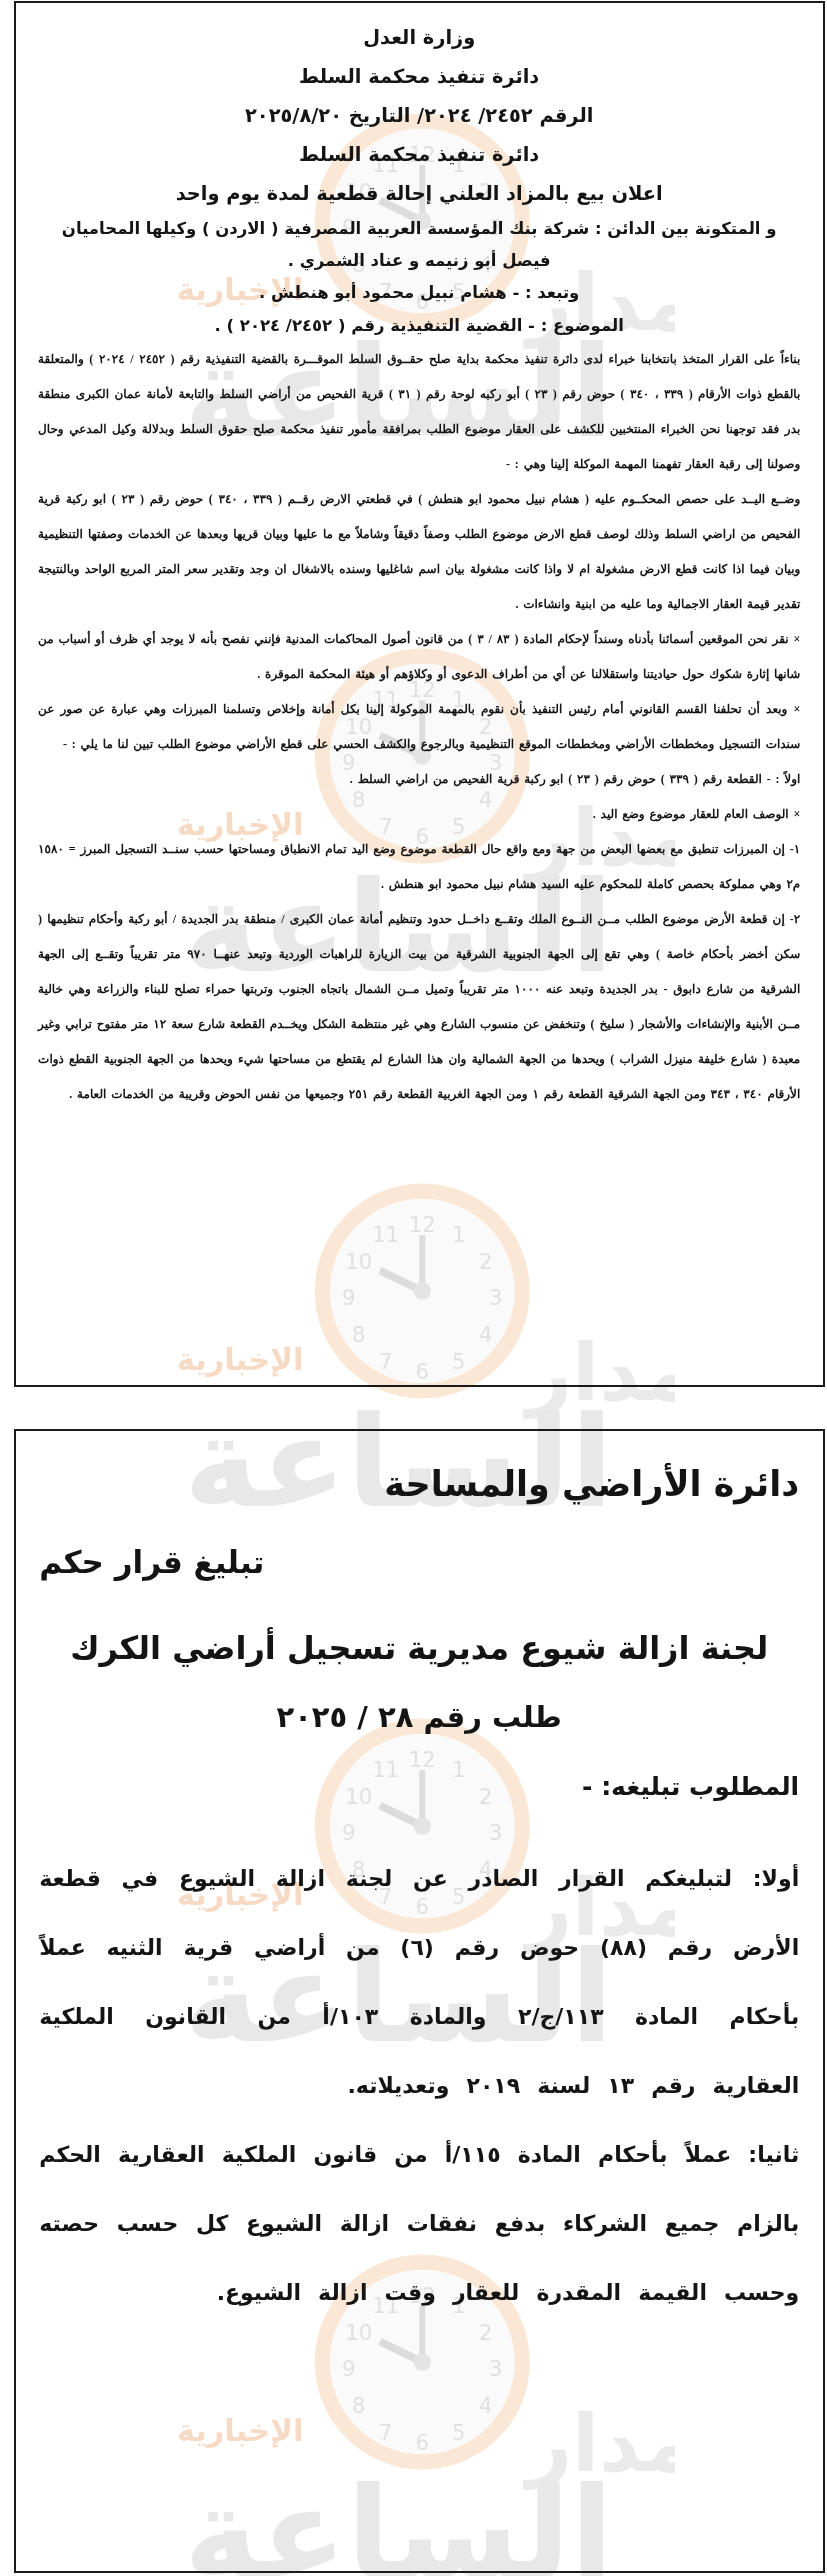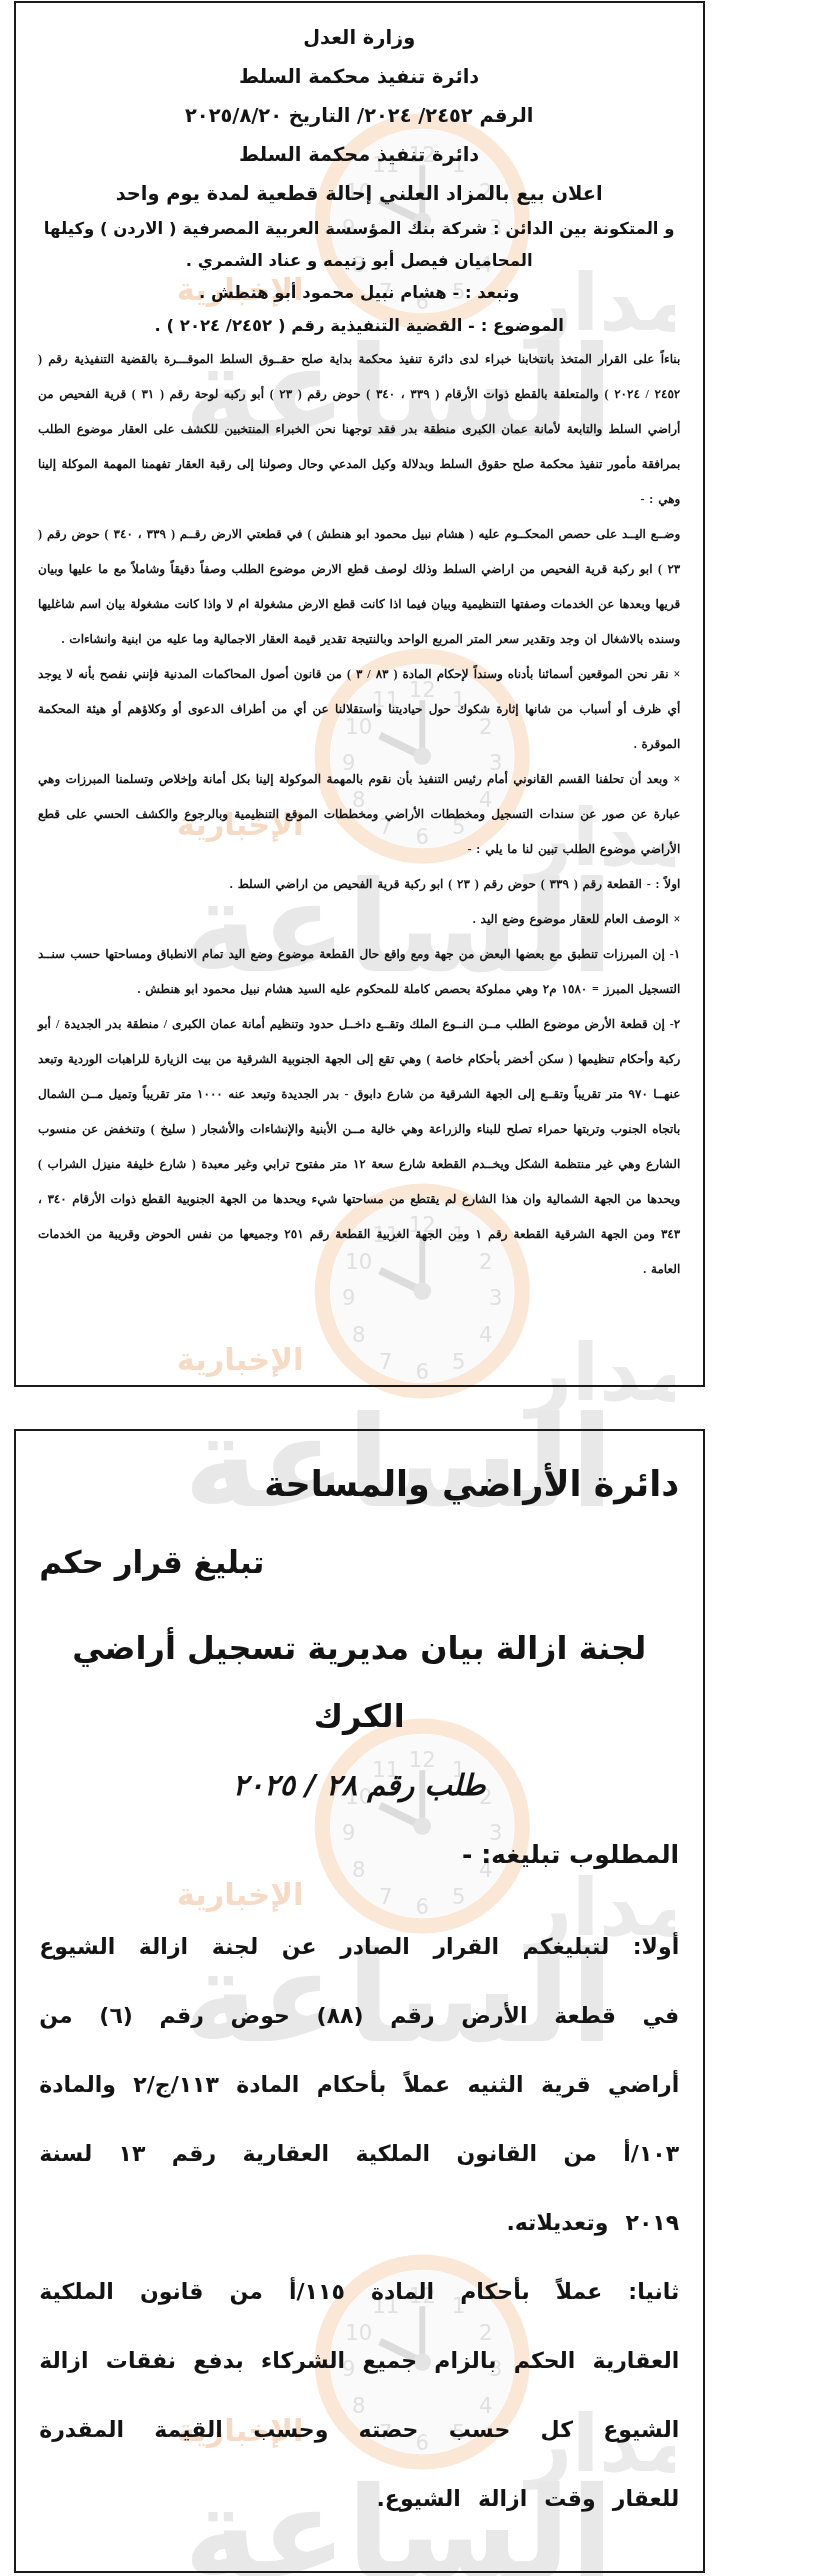--- a/index.html
+++ b/index.html
@@ -13,41 +13,41 @@
   }
   
   .wm-slot{
     position:absolute;left:147px;width:529px;height:447px;
     z-index:0;pointer-events:none;
   }
   .wm1{top:23.5px}.wm2{top:559px}.wm3{top:1094px}.wm4{top:1629px}.wm5{top:2165px}
   .wm-slot svg{opacity:.55}
   
   .notice{
-    position:absolute;left:14.7px;width:691px;
+    position:absolute;left:14.7px;width:811px;
     border:2.9px solid #1a1a1a;
     box-sizing:border-box;
     background:transparent;
     z-index:1;
     direction:rtl;
     overflow:hidden;
   }
   .box1{top:1.2px;height:1386px;padding:15.3px 22.4px 0 22.4px;}
   .box2{top:1429px;height:1144px;padding:16.5px 23.5px 0 23.5px;}
   .ln{margin:0;font-weight:700;color:#141414;}
   
   .box1 .h{font-size:19.4px;line-height:39px;text-align:center;}
   .box1 .r{font-size:16.5px;line-height:32px;text-align:center;}
   .box1 .c{font-size:16.5px;line-height:33px;text-align:center;}
   .box1 .p{font-size:12px;line-height:35px;text-align:justify;text-justify:inter-word;word-spacing:1.8px;font-family:Liberation Serif, serif;}
   
   .box2 .t1{font-size:35px;line-height:1.2;text-align:right;margin:15.3px 0 39px 0;}
   .box2 .t2{font-size:31px;line-height:1.2;text-align:left;margin:0 0 33px 0;}
   .box2 .t3{font-size:32px;line-height:68px;text-align:center;margin:0 0 17.6px 0;}
-  .box2 .t4{font-size:29px;line-height:1.2;text-align:center;margin:0 0 38px 0;font-style:italic;}
+  .box2 .t4{font-size:29px;line-height:1.2;text-align:center;margin:0 0 38px 0;}
   .box2 .rr{font-size:25px;line-height:1.2;text-align:right;margin:0 0 42px 0;}
   .box2 .j{font-size:22px;line-height:69px;text-align:justify;text-justify:inter-word;word-spacing:9.4px;margin:0;}
 </style>
 </head>
 <body>
 
 <div class="page">
 
   <div class="wm-slot wm1">
     <svg width="529" height="447" viewBox="0 0 900 760" xmlns="http://www.w3.org/2000/svg">
@@ -198,21 +198,21 @@
         <p class="ln p">× الوصف العام للعقار موضوع وضع اليد .</p>
         <p class="ln p">١- إن المبرزات تنطبق مع بعضها البعض من جهة ومع واقع حال القطعة موضوع وضع اليد تمام الانطباق ومساحتها حسب سنــد التسجيل المبرز = ١٥٨٠ م٢ وهي مملوكة بحصص كاملة للمحكوم عليه السيد هشام نبيل محمود ابو هنطش .</p>
         <p class="ln p">٢- إن قطعة الأرض موضوع الطلب مــن النــوع الملك وتقــع داخــل حدود وتنظيم أمانة عمان الكبرى / منطقة بدر الجديدة / أبو ركبة وأحكام تنظيمها ( سكن أخضر بأحكام خاصة ) وهي تقع إلى الجهة الجنوبية الشرقية من بيت الزيارة للراهبات الوردية وتبعد عنهــا ٩٧٠ متر تقريباً وتقــع إلى الجهة الشرقية من شارع دابوق - بدر الجديدة وتبعد عنه ١٠٠٠ متر تقريباً وتميل مــن الشمال باتجاه الجنوب وتربتها حمراء تصلح للبناء والزراعة وهي خالية مــن الأبنية والإنشاءات والأشجار ( سليخ ) وتنخفض عن منسوب الشارع وهي غير منتظمة الشكل ويخــدم القطعة شارع سعة ١٢ متر مفتوح ترابي وغير معبدة ( شارع خليفة منيزل الشراب ) ويحدها من الجهة الشمالية وان هذا الشارع لم يقتطع من مساحتها شيء ويحدها من الجهة الجنوبية القطع ذوات الأرقام ٣٤٠ ، ٣٤٣ ومن الجهة الشرقية القطعة رقم ١ ومن الجهة الغربية القطعة رقم ٢٥١ وجميعها من نفس الحوض وقريبة من الخدمات العامة .</p>
       </div>
   </div>
 
   <div class="notice box2">
     <div>
         <p class="ln t1">دائرة الأراضي والمساحة</p>
         <p class="ln t2">تبليغ قرار حكم</p>
-        <p class="ln t3">لجنة ازالة بيان مديرية تسجيل أراضي الكرك</p>
+        <p class="ln t3">لجنة ازالة شيوع مديرية تسجيل أراضي الكرك</p>
         <p class="ln t4">طلب رقم ٢٨ / ٢٠٢٥</p>
         <p class="ln rr">المطلوب تبليغه: -</p>
         <p class="ln j">أولا: لتبليغكم القرار الصادر عن لجنة ازالة الشيوع في قطعة الأرض رقم (٨٨) حوض رقم (٦) من أراضي قرية الثنيه عملاً بأحكام المادة ١١٣/ج/٢ والمادة ١٠٣/أ من القانون الملكية العقارية رقم ١٣ لسنة ٢٠١٩ وتعديلاته.</p>
         <p class="ln j">ثانيا: عملاً بأحكام المادة ١١٥/أ من قانون الملكية العقارية الحكم بالزام جميع الشركاء بدفع نفقات ازالة الشيوع كل حسب حصته وحسب القيمة المقدرة للعقار وقت ازالة الشيوع.</p>
       </div>
   </div>
 
 </div>
 
 

